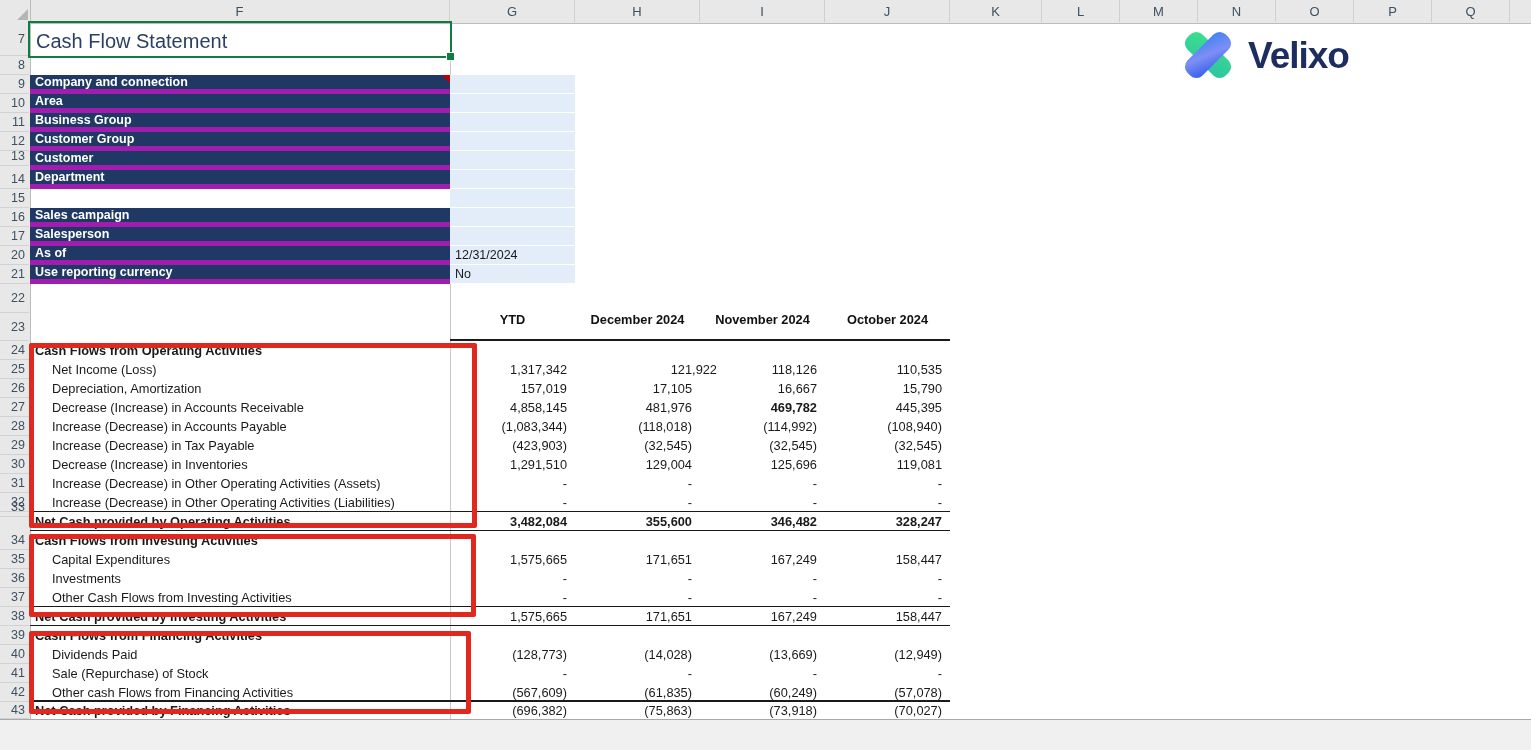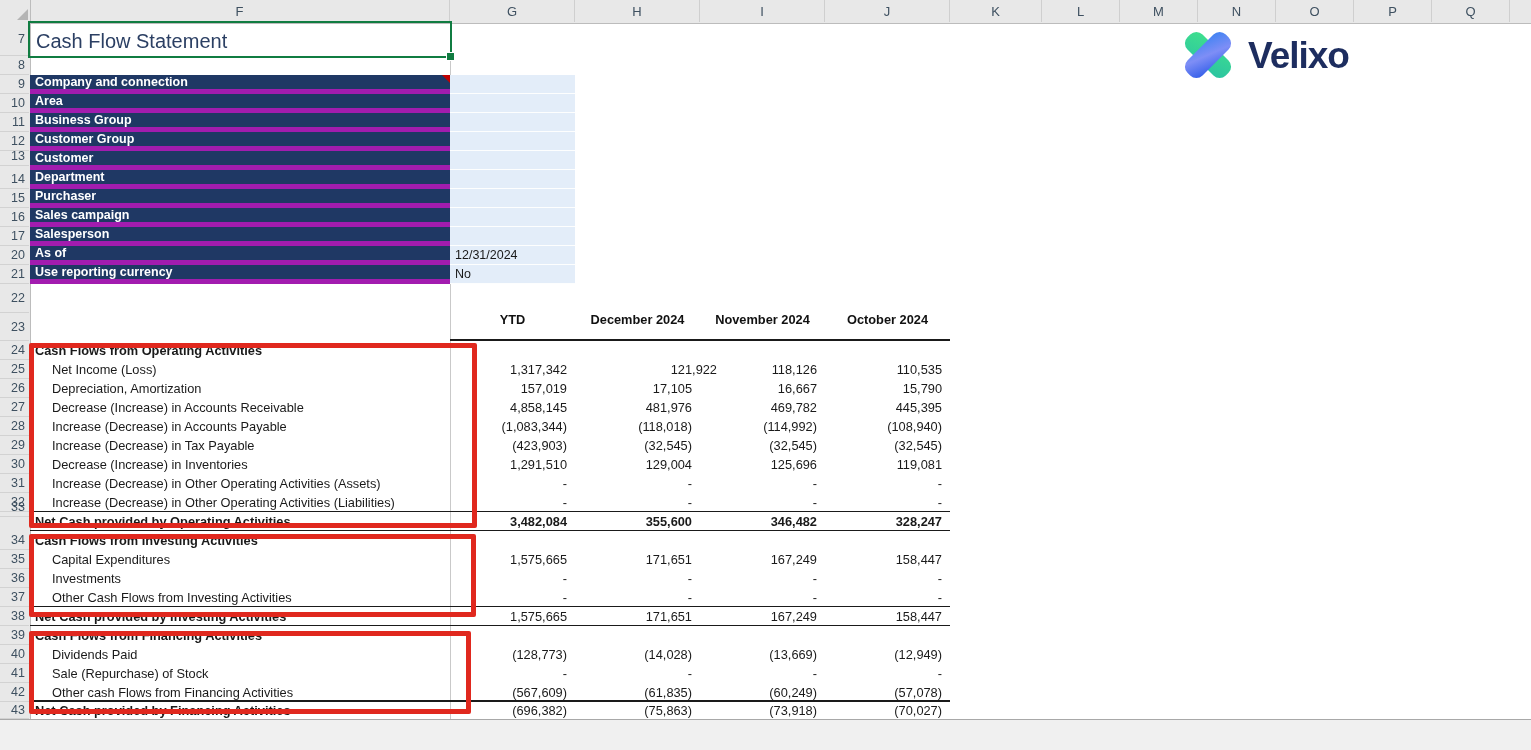--- a/index.html
+++ b/index.html
@@ -114,21 +114,20 @@
       <div class="navycell" style="top: 71px; height: 19px; background: rgb(31, 56, 100);">Area</div>
       <div class="bluecell" style="top: 71px; height: 19px; background: rgb(227, 237, 249);"></div>
       <div class="navycell" style="top: 90px; height: 19px; background: rgb(31, 56, 100);">Business Group</div>
       <div class="bluecell" style="top: 90px; height: 19px; background: rgb(227, 237, 249);"></div>
       <div class="navycell" style="top: 109px; height: 19px; background: rgb(31, 56, 100);">Customer Group</div>
       <div class="bluecell" style="top: 109px; height: 19px; background: rgb(227, 237, 249);"></div>
       <div class="navycell" style="top: 128px; height: 19px; background: rgb(31, 56, 100);">Customer</div>
       <div class="bluecell" style="top: 128px; height: 19px; background: rgb(227, 237, 249);"></div>
       <div class="navycell" style="top: 147px; height: 19px; background: rgb(31, 56, 100);">Department</div>
       <div class="bluecell" style="top: 147px; height: 19px; background: rgb(227, 237, 249);"></div>
-      <div class="navycell" style="top: 166px; height: 19px; background: rgb(31, 56, 100);">Purchaser</div>
       <div class="bluecell" style="top: 166px; height: 19px; background: rgb(227, 237, 249);"></div>
       <div class="navycell" style="top: 185px; height: 19px; background: rgb(31, 56, 100);">Sales campaign</div>
       <div class="bluecell" style="top: 185px; height: 19px; background: rgb(227, 237, 249);"></div>
       <div class="navycell" style="top: 204px; height: 19px; background: rgb(31, 56, 100);">Salesperson</div>
       <div class="bluecell" style="top: 204px; height: 19px; background: rgb(227, 237, 249);"></div>
       <div class="navycell" style="top: 223px; height: 19px; background: rgb(31, 56, 100);">As of</div>
       <div class="bluecell" style="top: 223px; height: 19px; background: rgb(227, 237, 249);">12/31/2024</div>
       <div class="navycell" style="top: 242px; height: 19px; background: rgb(31, 56, 100);">Use reporting  currency</div>
       <div class="bluecell" style="top: 242px; height: 19px; background: rgb(227, 237, 249);">No</div>
       <div class="period-hdr" style="left: 450px; width: 125px; top: 290px; height: 28px;">YTD</div>
@@ -143,21 +142,21 @@
       <div class="stmt-val" style="left: 700px; width: 117px; top: 337px; height: 19px;">118,126</div>
       <div class="stmt-val" style="left: 825px; width: 117px; top: 337px; height: 19px;">110,535</div>
       <div class="stmt-label" style="left: 52px; top: 356px; height: 19px;">Depreciation, Amortization</div>
       <div class="stmt-val" style="left: 450px; width: 117px; top: 356px; height: 19px;">157,019</div>
       <div class="stmt-val" style="left: 575px; width: 117px; top: 356px; height: 19px;">17,105</div>
       <div class="stmt-val" style="left: 700px; width: 117px; top: 356px; height: 19px;">16,667</div>
       <div class="stmt-val" style="left: 825px; width: 117px; top: 356px; height: 19px;">15,790</div>
       <div class="stmt-label" style="left: 52px; top: 375px; height: 19px;">Decrease (Increase) in Accounts Receivable</div>
       <div class="stmt-val" style="left: 450px; width: 117px; top: 375px; height: 19px;">4,858,145</div>
       <div class="stmt-val" style="left: 575px; width: 117px; top: 375px; height: 19px;">481,976</div>
-      <div class="stmt-val" style="left: 700px; width: 117px; top: 375px; height: 19px;">469,782</div>
+      <div class="stmt-val" style="left: 700px; width: 117px; top: 375px; height: 19px; font-weight: bold;">469,782</div>
       <div class="stmt-val" style="left: 825px; width: 117px; top: 375px; height: 19px;">445,395</div>
       <div class="stmt-label" style="left: 52px; top: 394px; height: 19px;">Increase (Decrease) in Accounts Payable</div>
       <div class="stmt-val" style="left: 450px; width: 117px; top: 394px; height: 19px;">(1,083,344)</div>
       <div class="stmt-val" style="left: 575px; width: 117px; top: 394px; height: 19px;">(118,018)</div>
       <div class="stmt-val" style="left: 700px; width: 117px; top: 394px; height: 19px;">(114,992)</div>
       <div class="stmt-val" style="left: 825px; width: 117px; top: 394px; height: 19px;">(108,940)</div>
       <div class="stmt-label" style="left: 52px; top: 413px; height: 19px;">Increase (Decrease) in Tax Payable</div>
       <div class="stmt-val" style="left: 450px; width: 117px; top: 413px; height: 19px;">(423,903)</div>
       <div class="stmt-val" style="left: 575px; width: 117px; top: 413px; height: 19px;">(32,545)</div>
       <div class="stmt-val" style="left: 700px; width: 117px; top: 413px; height: 19px;">(32,545)</div>

